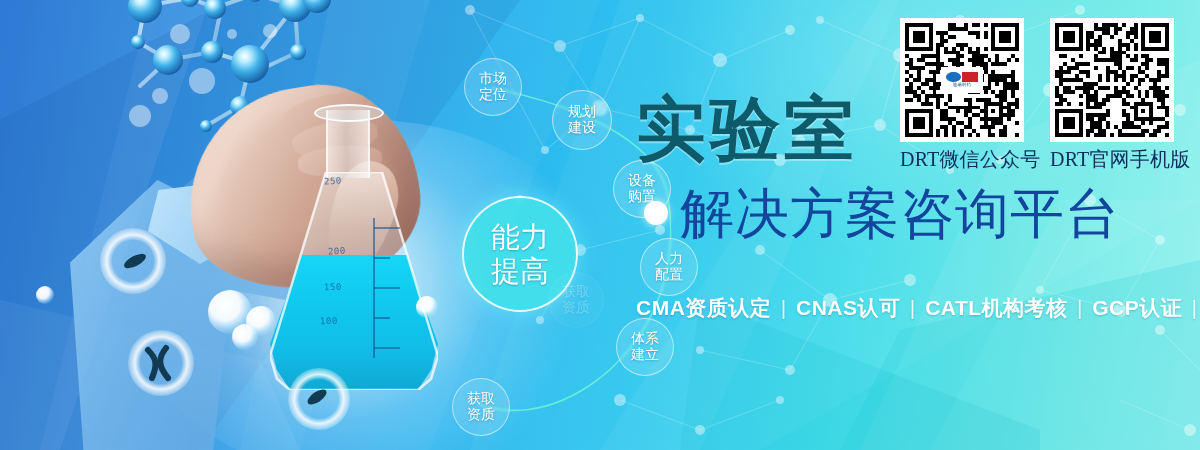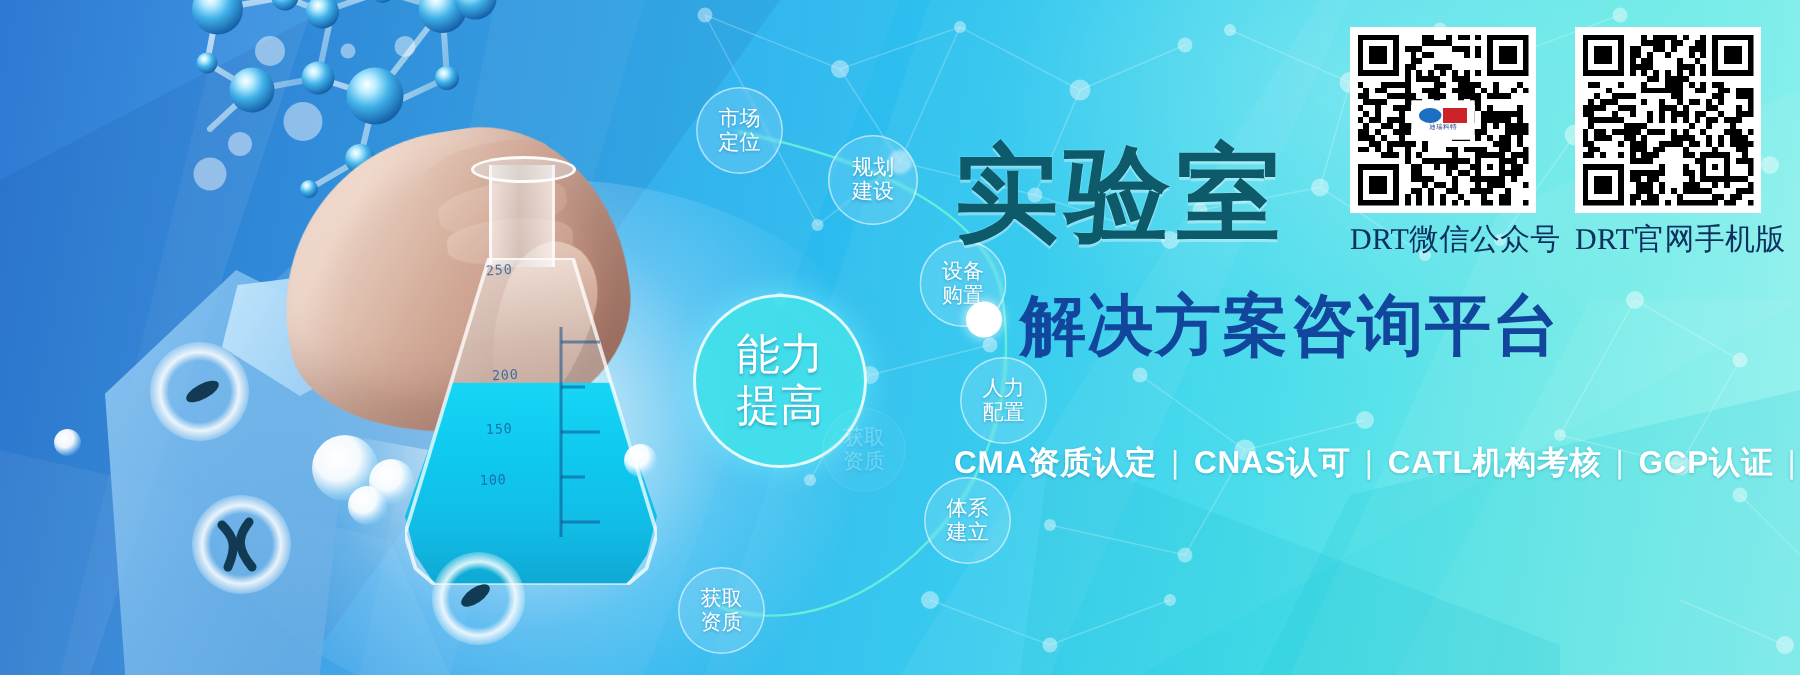--- a/index.html
+++ b/index.html
@@ -154,21 +154,21 @@
     width:24px; height:24px; border-radius:50%; background:#ffffff;
     margin:0 12px 18px 8px; flex:0 0 auto;
     box-shadow:0 0 8px rgba(255,255,255,.8);
   }
   .t-strong{
     font-size:70px; font-weight:bold; color:#0d5a6b; line-height:.94;
     letter-spacing:2px;
     text-shadow:0 2px 0 rgba(255,255,255,.35);
   }
   .t-rest{
-    font-size:44px; font-weight:bold; color:#12469c; line-height:1;
+    font-size:54px; font-weight:normal; color:#12469c; line-height:1;
     letter-spacing:1px; padding-bottom:3px;
   }
   .certs{
     position:absolute; left:0; top:198px; width:560px;
     font-size:21px; font-weight:bold; color:#ffffff; white-space:nowrap;
     letter-spacing:.5px; text-shadow:0 1px 2px rgba(0,90,130,.30);
   }
   .certs .sep{ color:rgba(255,255,255,.88); padding:0 3px; font-weight:400; }
 
   

